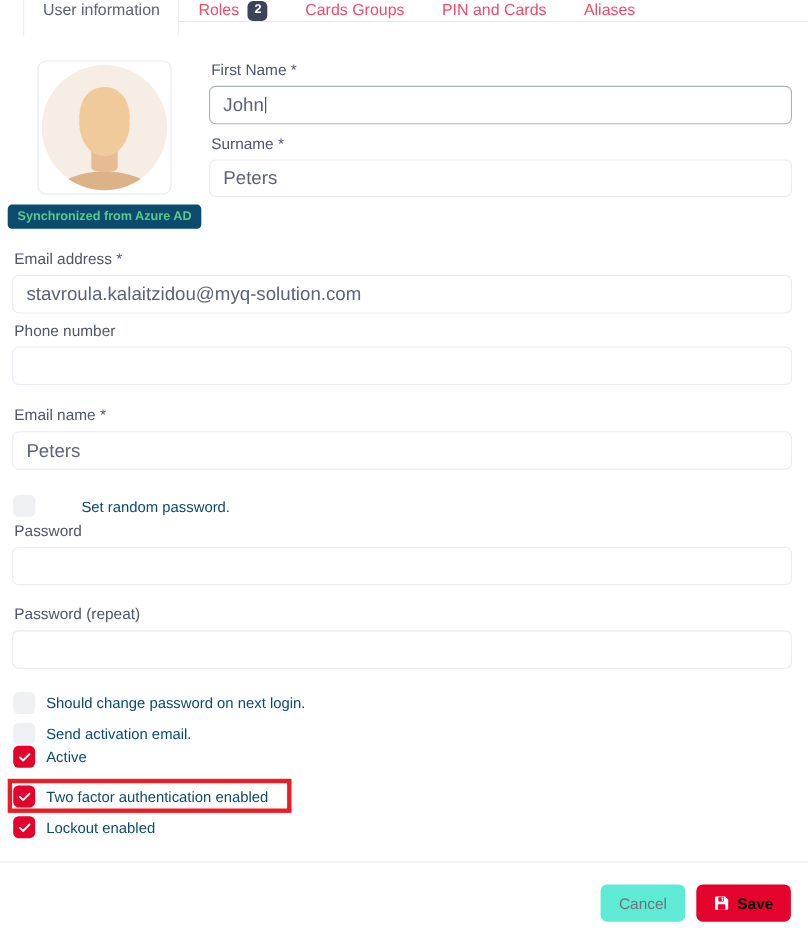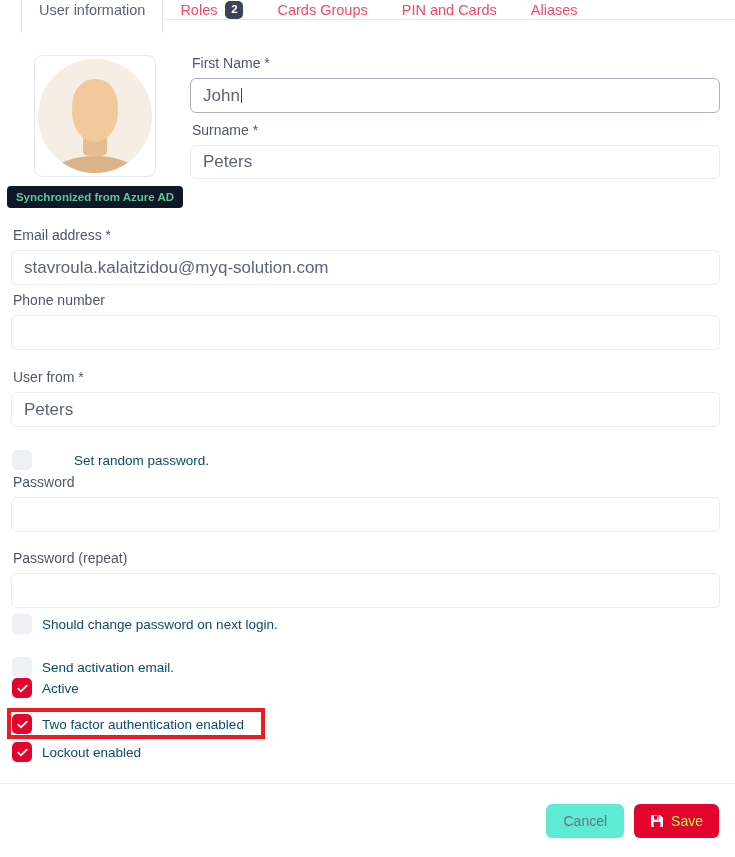--- a/index.html
+++ b/index.html
@@ -81,21 +81,21 @@
   .avatar-frame {
     width: 122px; height: 122px;
     border: 1px solid #e8e9ee;
     border-radius: 8px;
     background: #ffffff;
     overflow: hidden;
     display: flex; align-items: center; justify-content: center;
   }
   .sync-badge {
     margin-top: 9px;
-    background: #0f172a;
+    background: #0c4a6e;
     color: #5ac98d;
     font-size: 11.5px;
     font-weight: bold;
     padding: 5px 9px;
     border-radius: 4px;
     white-space: nowrap;
   }
 
   .namecol { position: absolute; left: 190px; top: 22px; width: 530px; }
 
@@ -187,21 +187,21 @@
     font-size: 14px;
     font-family: "Liberation Sans", sans-serif;
     cursor: pointer;
     display: inline-flex;
     align-items: center;
     justify-content: center;
     gap: 7px;
     padding: 0 17px;
   }
   .btn-cancel { background: #5eead4; color: #6b7280; }
-  .btn-save { background: #e4032c; color: #bef264; font-weight: normal; padding: 16px 16px; }
+  .btn-save { background: #e4032c; color: #000000; font-weight: bold; padding: 16px 16px; }
 </style>
 </head>
 <body>
 
 <div id="app">
 
   <div class="tabbar">
     <div class="tabbar-underline"></div>
 
     <div class="tab active">
@@ -275,21 +275,21 @@
     </div>
 
     <div class="fullcol" style="top:259px">
       <label class="flabel">Phone number</label>
       <div class="finput tall">
         <span></span>
       </div>
     </div>
 
     <div class="fullcol" style="top:336px">
-      <label class="flabel">User from *</label>
+      <label class="flabel">Email name *</label>
       <div class="finput tall">
         <span>Peters</span>
       </div>
     </div>
 
     <div class="cbrow" style="top:417px">
       <span class="cbox off"></span>
       <span class="cblabel wide">Set random password.</span>
     </div>
 
@@ -300,21 +300,21 @@
       </div>
     </div>
 
     <div class="fullcol" style="top:517px">
       <label class="flabel">Password (repeat)</label>
       <div class="finput tall">
         <span></span>
       </div>
     </div>
 
-    <div class="cbrow" style="top:581px">
+    <div class="cbrow" style="top:596px">
       <span class="cbox off"></span>
       <span class="cblabel">Should change password on next login.</span>
     </div>
 
     <div class="cbrow" style="top:624px">
       <span class="cbox off"></span>
       <span class="cblabel">Send activation email.</span>
     </div>
 
     <div class="cbrow" style="top:645px">

